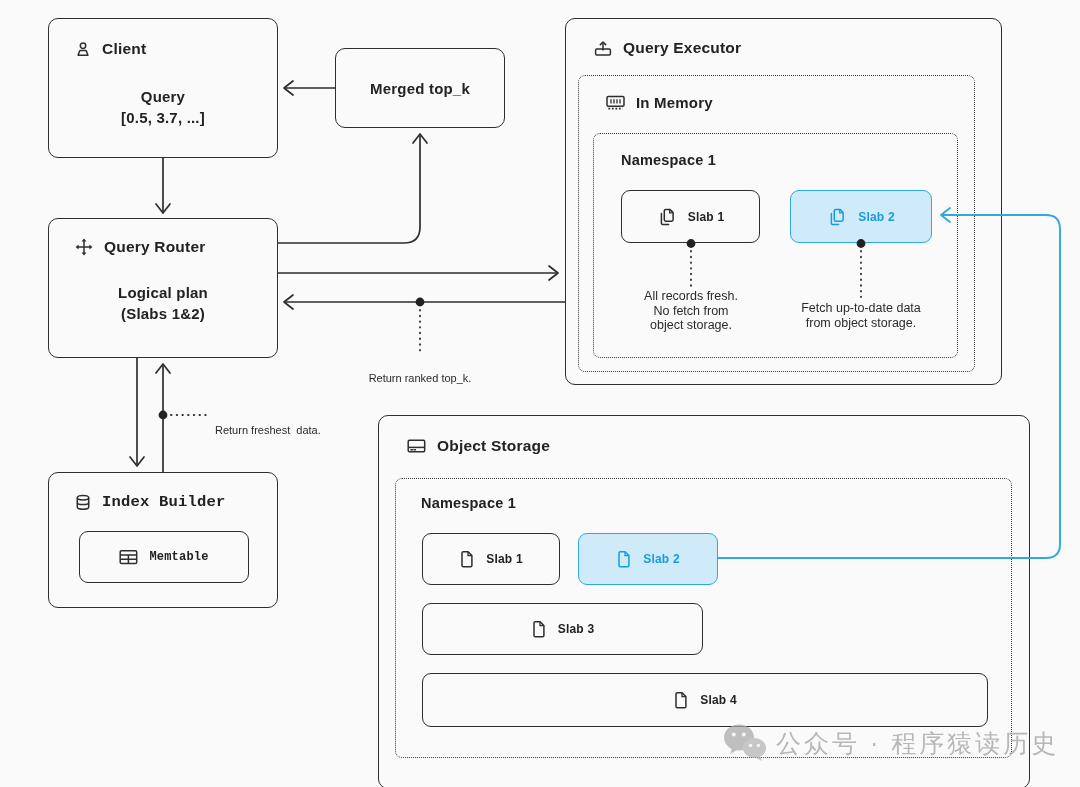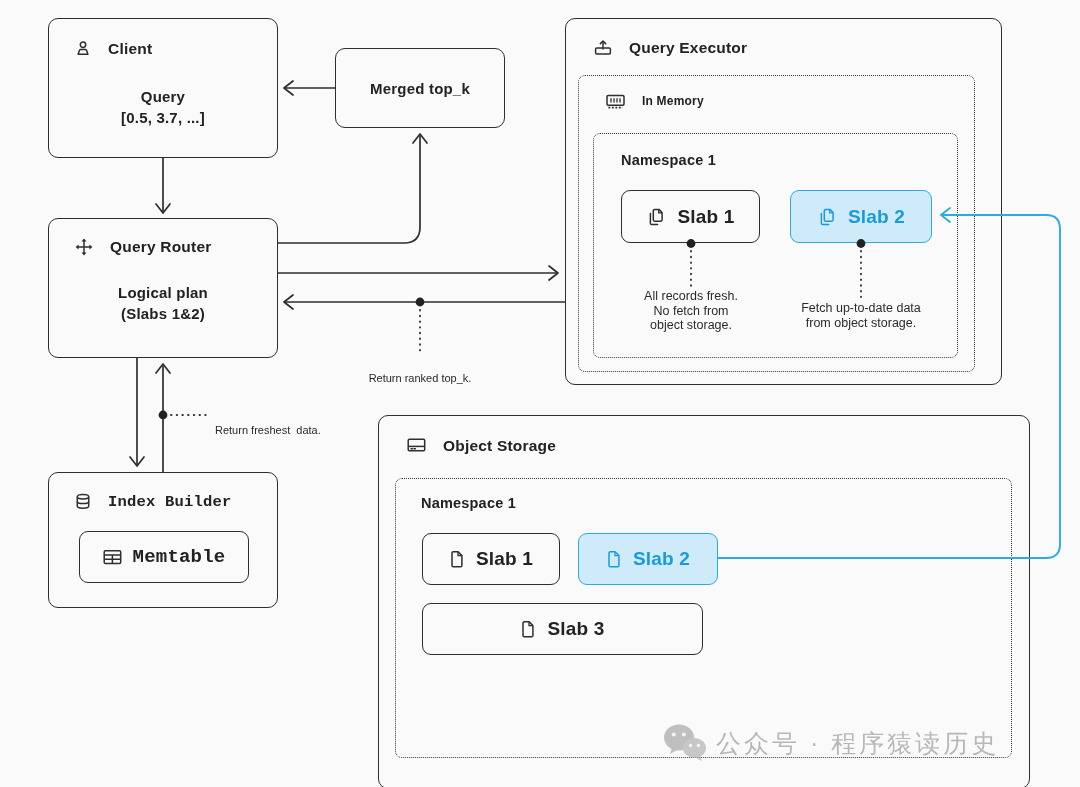--- a/index.html
+++ b/index.html
@@ -4,24 +4,24 @@
 <style>
   html,body{margin:0;padding:0;background:#fafafa;}
   .stage{
     position:relative;width:1080px;height:787px;overflow:hidden;
     background:#fafafa;
     font-family:"Liberation Sans","DejaVu Sans",sans-serif;
     color:#242424;
   }
   .box{position:absolute;border:1.7px solid #2e2e2e;border-radius:10px;background:#fafafa00;box-sizing:border-box;}
   .dotted{position:absolute;border:1.7px dotted #3a3a3a;border-radius:7px;box-sizing:border-box;}
-  .hdr{position:absolute;display:flex;align-items:flex-start;gap:17px;font-size:15.5px;font-weight:600;letter-spacing:.2px;color:#222;white-space:nowrap;}
+  .hdr{position:absolute;display:flex;align-items:center;gap:11px;font-size:15.5px;font-weight:600;letter-spacing:.2px;color:#222;white-space:nowrap;}
   .hdr svg{flex:0 0 auto;display:block;}
   .centerblock{position:absolute;left:0;width:100%;text-align:center;font-size:15px;font-weight:600;line-height:21px;color:#222;letter-spacing:.2px;}
-  .slab{position:absolute;border:1.7px solid #2e2e2e;border-radius:9px;display:flex;align-items:center;justify-content:center;gap:11px;font-size:19px;font-weight:600;color:#222;letter-spacing:.2px;box-sizing:border-box;background:#fafafa00;}
+  .slab{position:absolute;border:1.7px solid #2e2e2e;border-radius:9px;display:flex;align-items:center;justify-content:center;gap:11px;font-size:12px;font-weight:600;color:#222;letter-spacing:.2px;box-sizing:border-box;background:#fafafa00;}
   .slab svg{display:block;}
   .slab.blue{border-color:#2fa9e3;background:#cfeaf9;color:#189bdd;}
   .nstitle{position:absolute;font-size:14.5px;font-weight:600;color:#222;letter-spacing:.2px;white-space:nowrap;}
   .note{position:absolute;font-size:12.5px;line-height:14.5px;font-weight:400;text-align:center;color:#2b2b2b;white-space:pre-line;}
   .edgelabel{position:absolute;font-size:11px;font-weight:400;color:#2b2b2b;white-space:pre;margin-top:16px;}
   .overlay{position:absolute;left:0;top:0;pointer-events:none;z-index:5;}
   .watermark{position:absolute;display:flex;align-items:center;gap:8px;z-index:6;opacity:.72;}
   .watermark .wm-text{font-size:25px;color:#9e9e9e;letter-spacing:3px;white-space:nowrap;}
 </style>
 </head>
@@ -69,21 +69,21 @@
       <svg width="18" height="17" viewBox="0 0 18 17">
         <rect x="1.6" y="9" width="14.8" height="6" rx="1.2" fill="none" stroke="#2e2e2e" stroke-width="1.5"></rect>
         <path d="M9,10.5 V2.4" stroke="#2e2e2e" stroke-width="1.5"></path>
         <path d="M5.9,5.1 L9,2 L12.1,5.1" fill="none" stroke="#2e2e2e" stroke-width="1.5" stroke-linejoin="round"></path>
       </svg>
       <span>Query Executor</span>
     </div>
   </div>
 
   <div class="dotted" style="left:578px;top:75px;width:397px;height:297px;"></div>
-  <div class="hdr" style="left:606px;top:94px;font-size:12px;">
+  <div class="hdr" style="left:606px;top:94px;font-size:15px;">
     <svg width="19" height="15" viewBox="0 0 19 15">
       <rect x="1" y="1.6" width="17" height="9.6" rx="1.2" fill="none" stroke="#2e2e2e" stroke-width="1.5"></rect>
       <path d="M5,4.2 V8.6 M8,4.2 V8.6 M11,4.2 V8.6 M14,4.2 V8.6" stroke="#2e2e2e" stroke-width="1.3"></path>
       <path d="M2.4,13.6 H16.6" stroke="#2e2e2e" stroke-width="1.8" stroke-dasharray="1.8 1.7"></path>
     </svg>
     <span>In Memory</span>
   </div>
 
   <div class="dotted" style="left:593px;top:133px;width:365px;height:225px;"></div>
   <div class="nstitle" style="left:621px;top:152px;">Namespace 1</div>
@@ -161,20 +161,27 @@
   </div>
 
   <div class="slab" style="left:422px;top:603px;width:281px;height:52px;">
     <svg width="16" height="19" viewBox="0 0 16 19">
       <path d="M4.3,1.8 H9.1 L12.9,5.6 V15.4 a1.3,1.3 0 0 1 -1.3,1.3 H4.3 a1.3,1.3 0 0 1 -1.3,-1.3 V3.1 a1.3,1.3 0 0 1 1.3,-1.3 Z" fill="none" stroke="#2e2e2e" stroke-width="1.5" stroke-linejoin="round"></path>
       <path d="M9,1.9 V5.7 H12.8" fill="none" stroke="#2e2e2e" stroke-width="1.3"></path>
     </svg>
     <span>Slab 3</span>
   </div>
 
+  <div class="slab" style="left:422px;top:673px;width:566px;height:54px;">
+    <svg width="16" height="19" viewBox="0 0 16 19">
+      <path d="M4.3,1.8 H9.1 L12.9,5.6 V15.4 a1.3,1.3 0 0 1 -1.3,1.3 H4.3 a1.3,1.3 0 0 1 -1.3,-1.3 V3.1 a1.3,1.3 0 0 1 1.3,-1.3 Z" fill="none" stroke="#2e2e2e" stroke-width="1.5" stroke-linejoin="round"></path>
+      <path d="M9,1.9 V5.7 H12.8" fill="none" stroke="#2e2e2e" stroke-width="1.3"></path>
+    </svg>
+    <span>Slab 4</span>
+  </div>
 
   <div class="edgelabel" style="left:345px;top:356px;width:150px;text-align:center;">Return ranked top_k.</div>
   <div class="edgelabel" style="left:215px;top:408px;">Return freshest  data.</div>
 
   <svg class="overlay" width="1080" height="787" viewBox="0 0 1080 787">
     <g stroke="#2e2e2e" stroke-width="1.7" fill="none" stroke-linecap="round" stroke-linejoin="round">
 
       <path d="M335,88 H285"></path>
       <path d="M293,81 L284,88 L293,95"></path>
 
@@ -208,21 +215,21 @@
       <circle cx="691" cy="243.5" r="4.4"></circle>
       <circle cx="861" cy="243.5" r="4.4"></circle>
     </g>
     <g stroke="#2fa9e3" stroke-width="1.9" fill="none" stroke-linecap="round" stroke-linejoin="round">
 
       <path d="M718,558 H1046 Q1060,558 1060,544 V229 Q1060,215 1046,215 H942"></path>
       <path d="M950,208 L941,215 L950,222"></path>
     </g>
   </svg>
 
-  <div class="watermark" style="left:662px;top:722px;text-align:right;">
+  <div class="watermark" style="left:722px;top:722px;text-align:right;">
     <svg width="46" height="42" viewBox="0 0 46 42">
       <ellipse cx="17" cy="15.5" rx="15" ry="13" fill="#a9a9a9"></ellipse>
       <path d="M10,26 L8,32 L15,28 Z" fill="#a9a9a9"></path>
       <ellipse cx="32.5" cy="26" rx="11.5" ry="10" fill="#b4b4b4"></ellipse>
       <path d="M38,34 L40,39 L33,35.5 Z" fill="#b4b4b4"></path>
       <circle cx="11.8" cy="12.5" r="2" fill="#f2f2f2"></circle>
       <circle cx="21.8" cy="12.5" r="2" fill="#f2f2f2"></circle>
       <circle cx="28.6" cy="23.5" r="1.7" fill="#f2f2f2"></circle>
       <circle cx="36.4" cy="23.5" r="1.7" fill="#f2f2f2"></circle>
     </svg>

